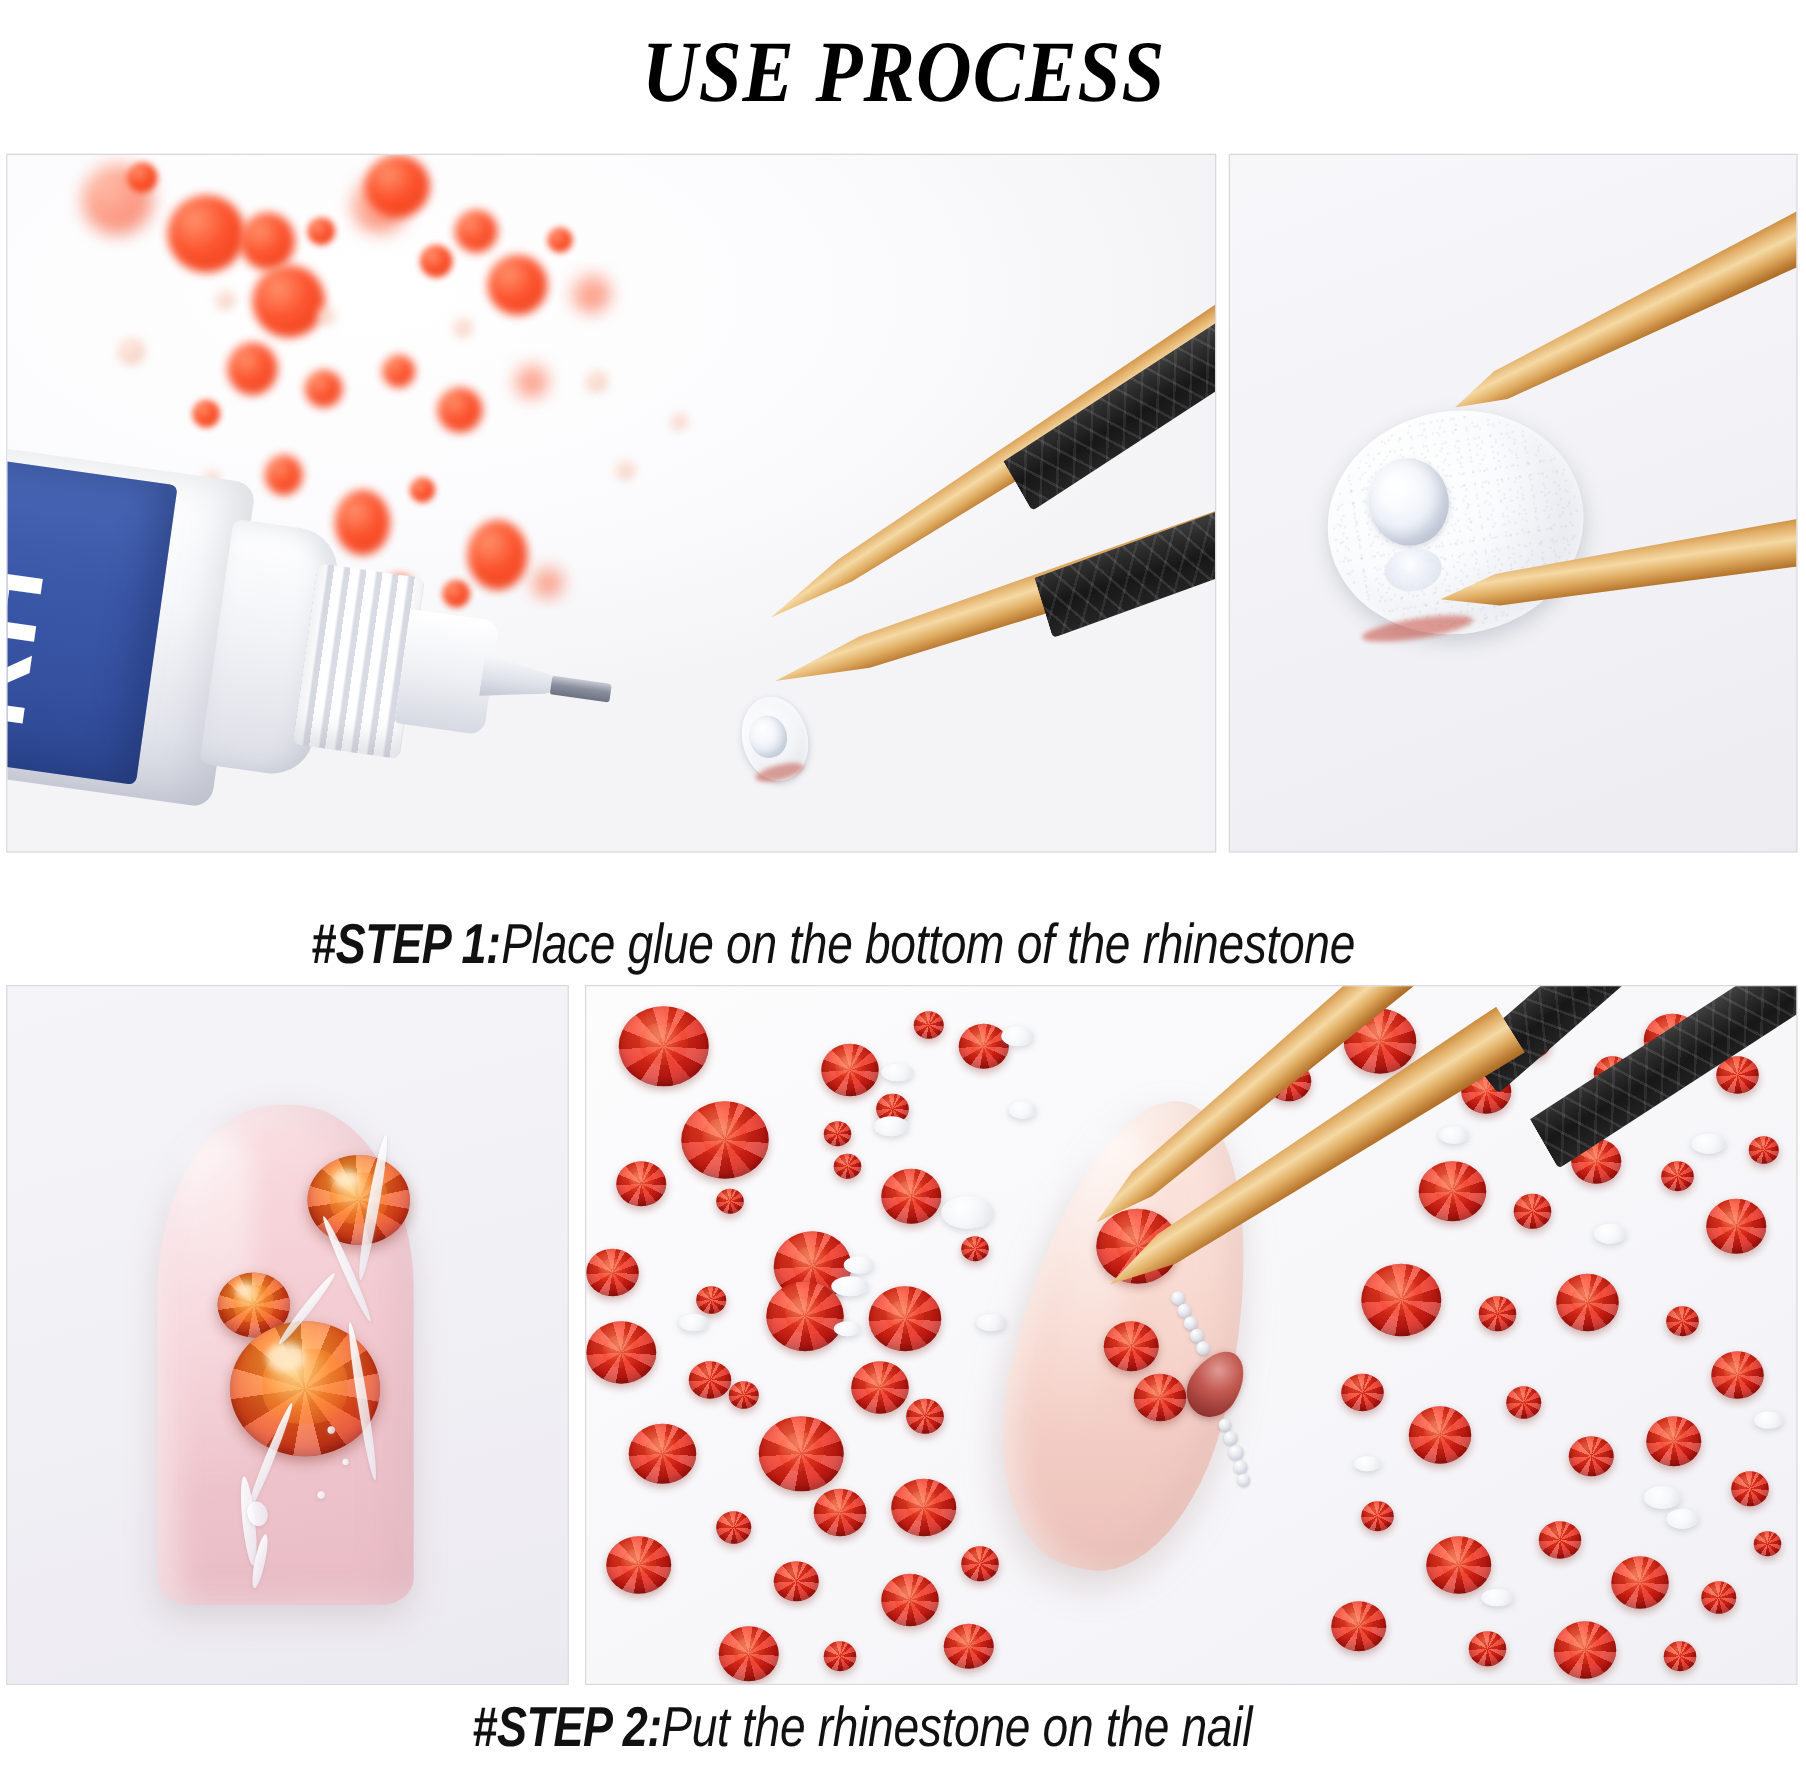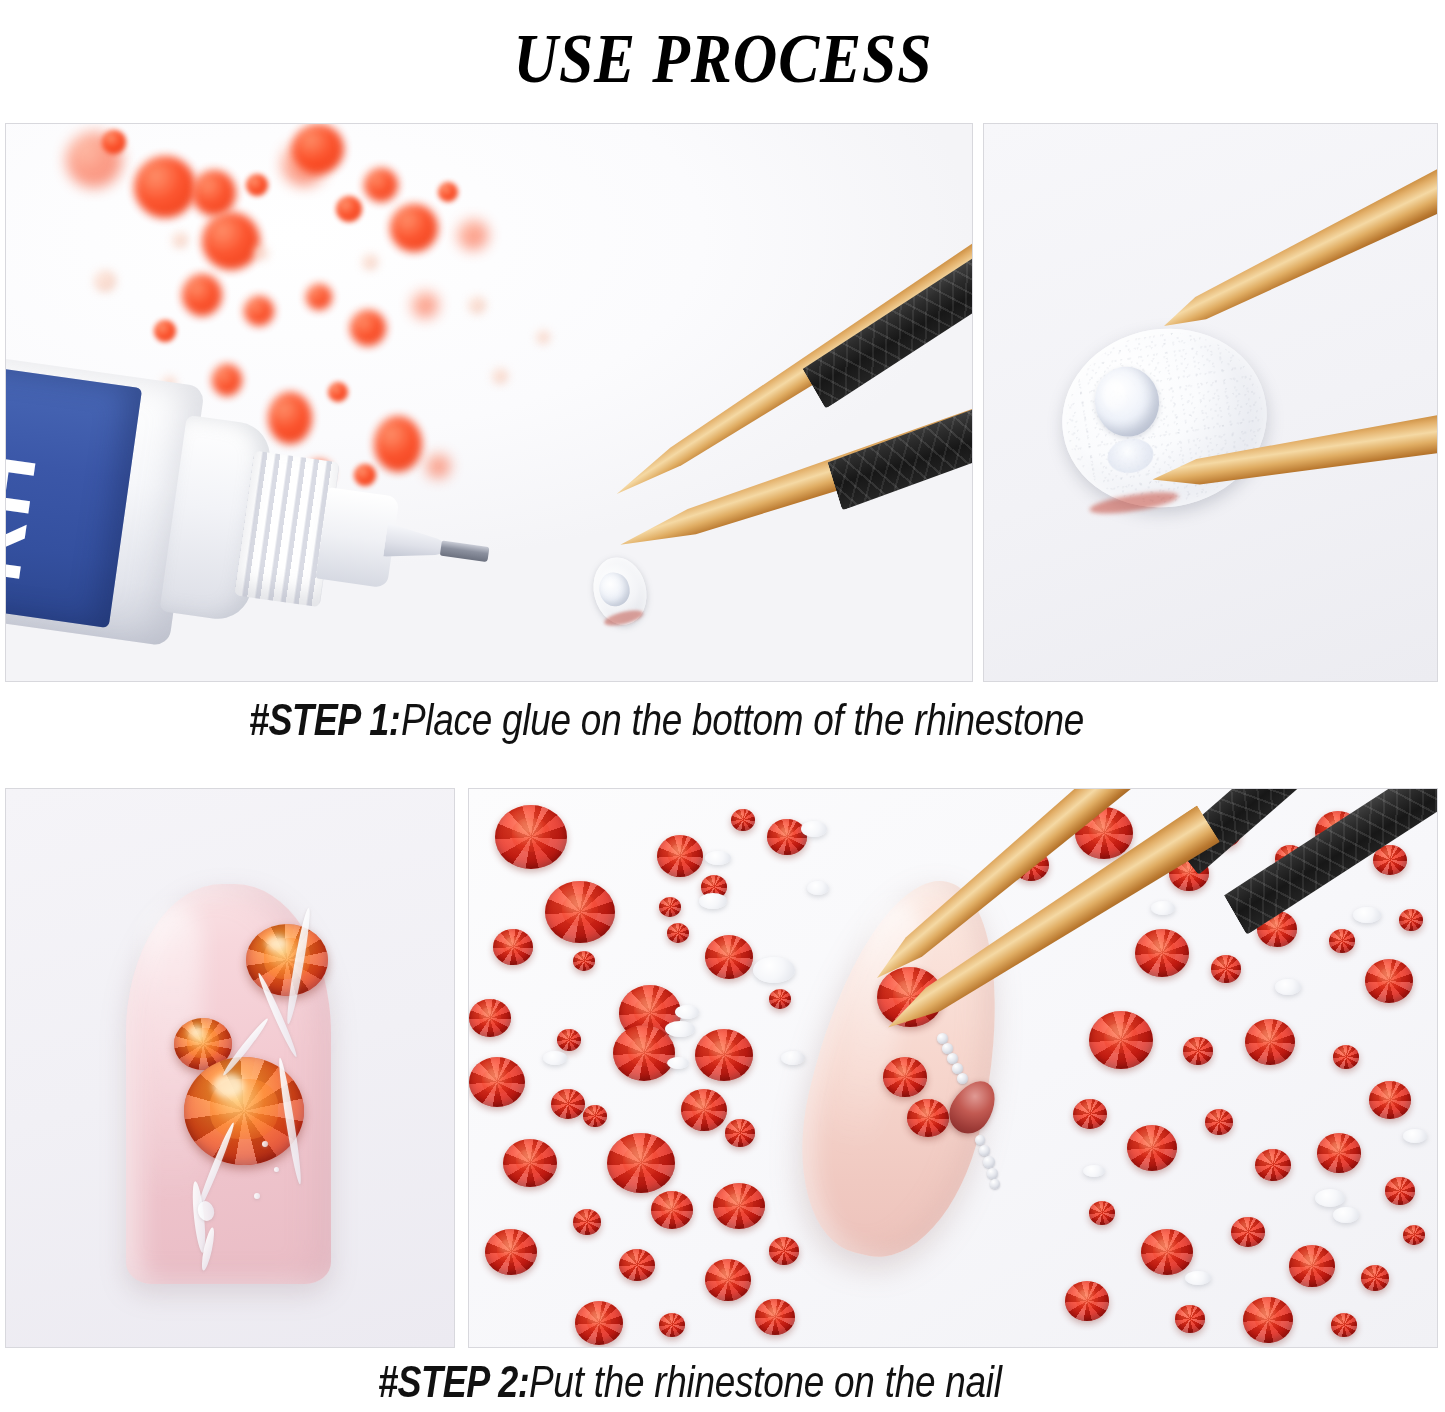--- a/index.html
+++ b/index.html
@@ -61,21 +61,21 @@
 
   
   .caption {
     position: absolute;
     width: 1445px;
     left: 0;
     text-align: center;
     white-space: nowrap;
     color: #111111;
   }
-  #caption-step1 { top: 694px; }
+  #caption-step1 { top: 729px; }
   #caption-step2 { top: 1356px; }
   .caption-label {
     font-family: "Liberation Sans", sans-serif;
     font-weight: bold;
     font-style: italic;
     font-size: 45px;
     letter-spacing: -0.5px;
     display: inline-block;
     transform: scaleX(0.8);
     transform-origin: right center;

